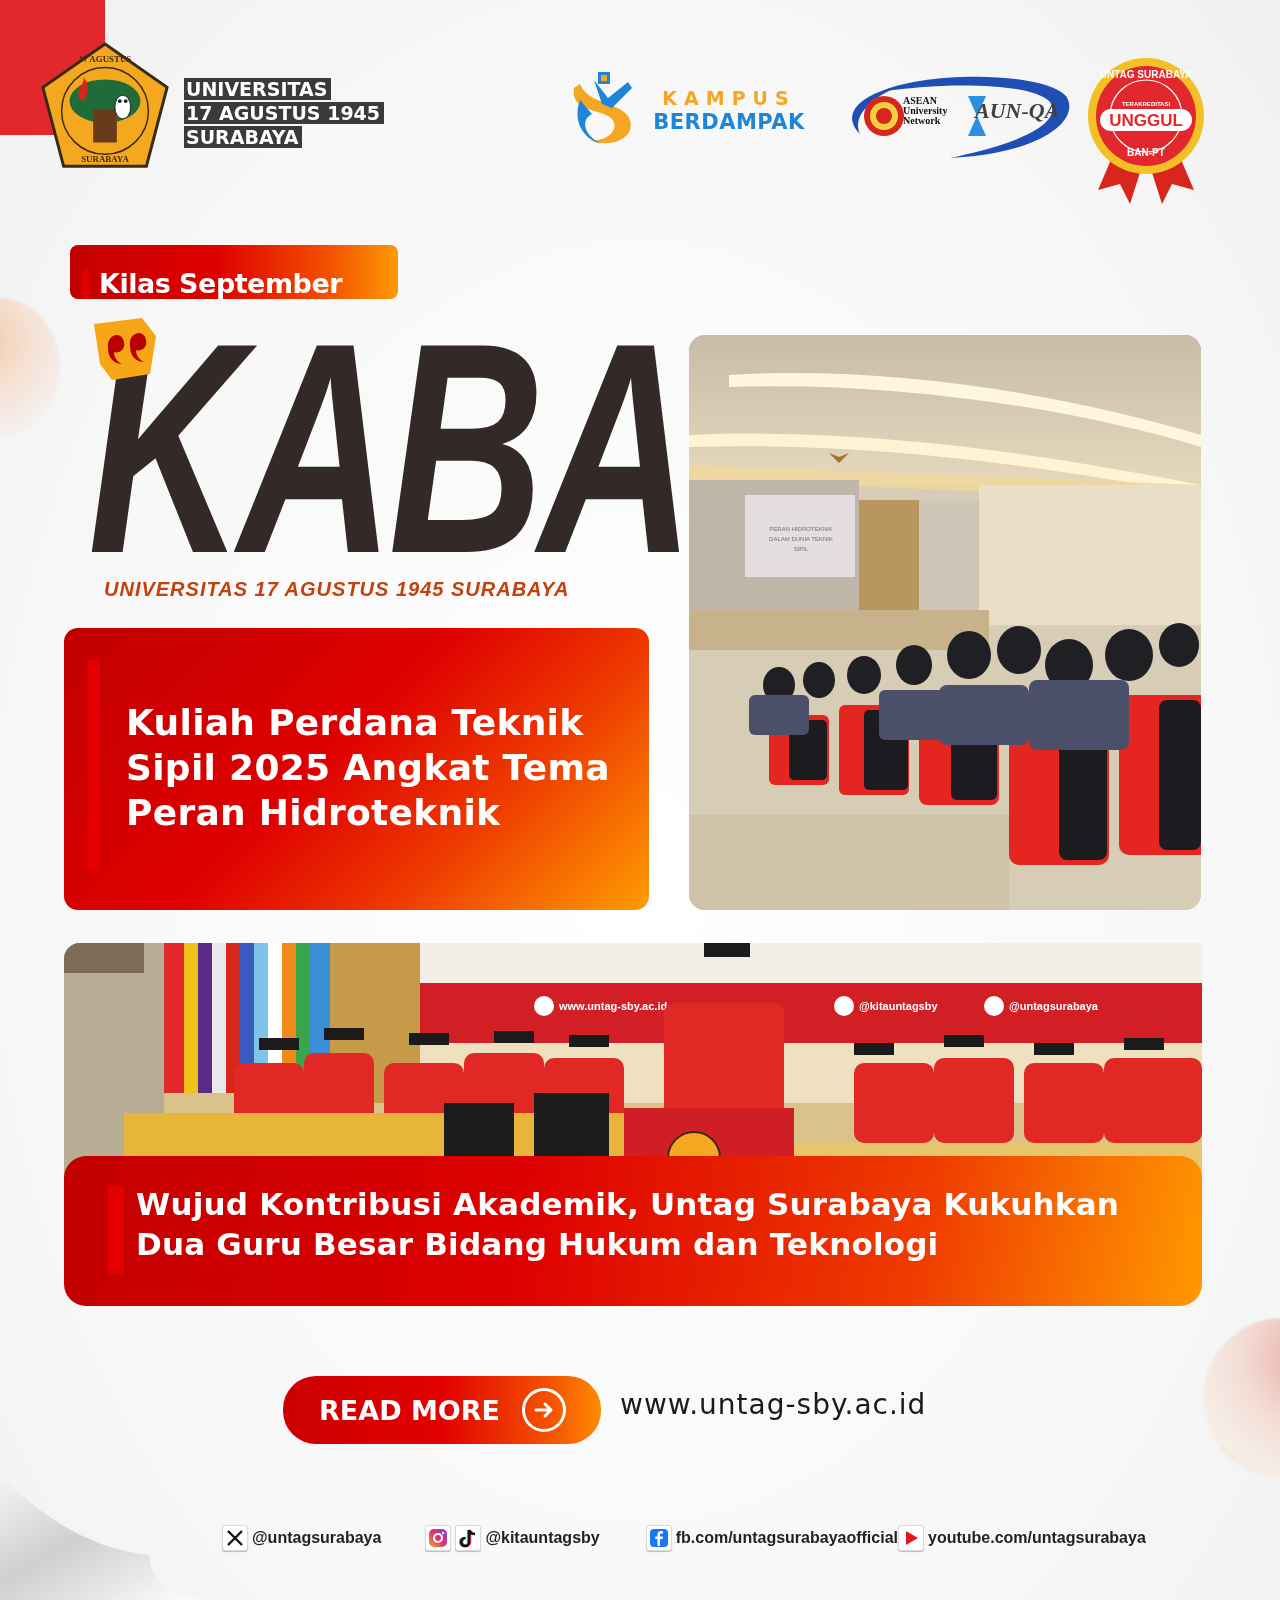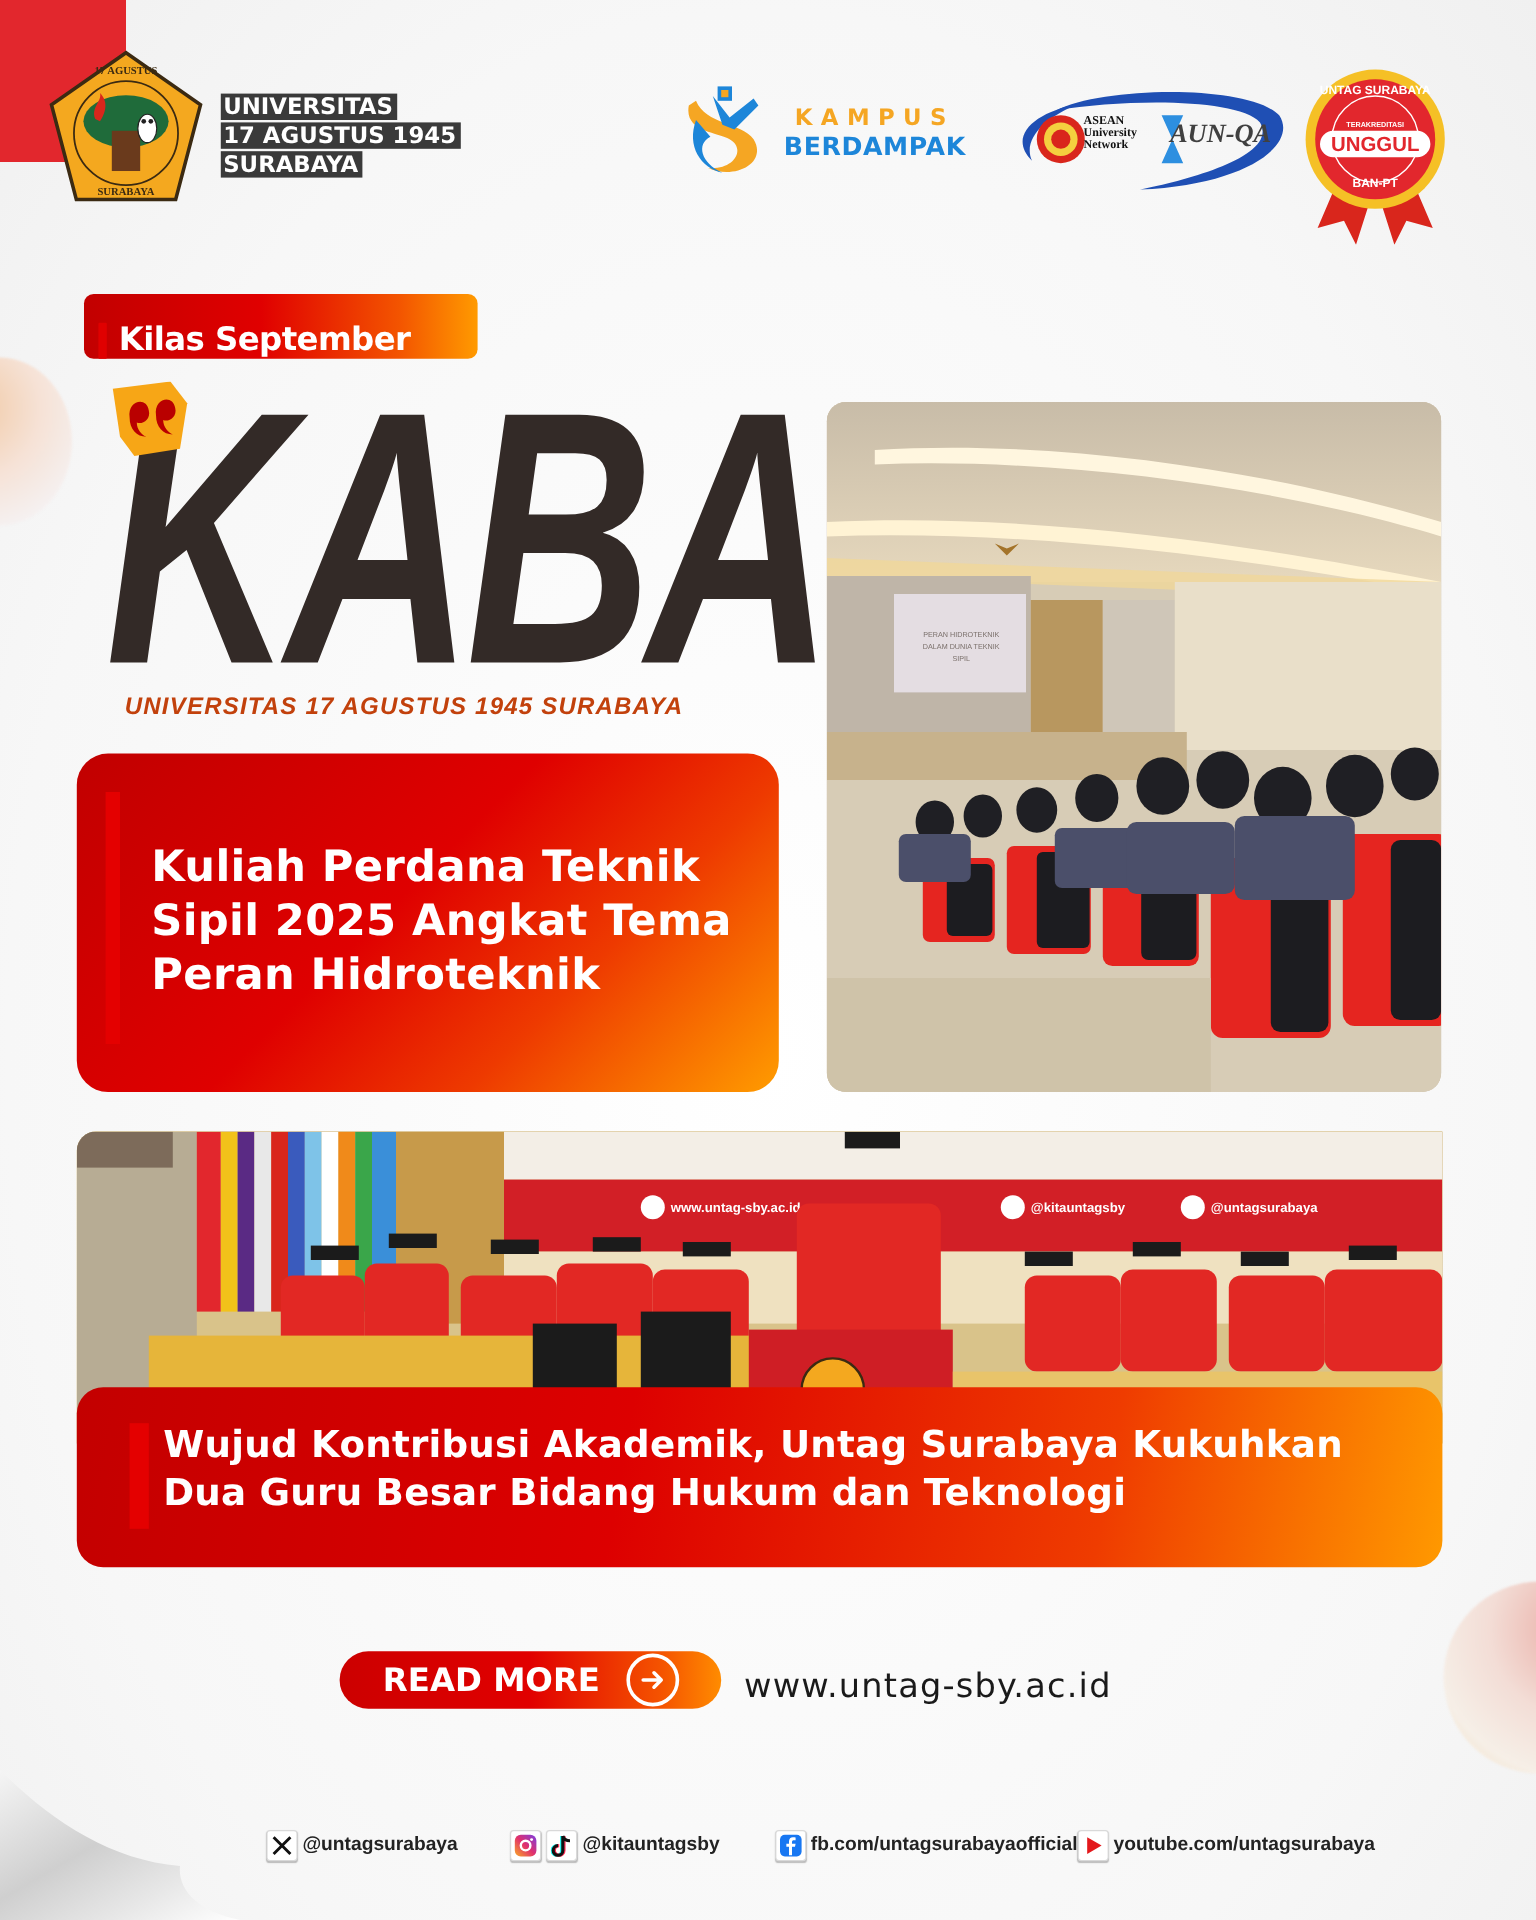--- a/index.html
+++ b/index.html
@@ -98,21 +98,21 @@
   }
   .kabar-subtitle {
     position: absolute; left: 104px; top: 578px;
     font-family: "Liberation Sans", sans-serif; font-weight: bold; font-style: italic;
     font-size: 20px; letter-spacing: 1px; color: #c2410c;
   }
 
   
   .story-card-1 {
     position: absolute; left: 64px; top: 628px; width: 585px; height: 282px;
-    border-radius: 26px;
+    border-radius: 14px;
     background: linear-gradient(135deg, #c10000 0%, #df0000 45%, #ee3a00 70%, #ff9c00 100%);
   }
   .story-card-1 .accent {
     position: absolute; left: 24px; top: 32px; width: 12px; height: 210px; background: #e40000;
   }
   .story-card-1 .headline {
     position: absolute; left: 62px; top: 72px; width: 510px;
     color: #fff; font-family: "DejaVu Sans", sans-serif; font-weight: bold;
     font-size: 36px; line-height: 45px; letter-spacing: 0.3px;
   }
@@ -135,21 +135,21 @@
     position: absolute; left: 44px; top: 30px; width: 16px; height: 88px; background: #e40000;
   }
   .story-card-2 .headline {
     position: absolute; left: 72px; top: 28px; width: 1060px;
     color: #fff; font-family: "DejaVu Sans", sans-serif; font-weight: bold;
     font-size: 31px; line-height: 40px; letter-spacing: 0.2px;
   }
 
   
   .read-more {
-    position: absolute; left: 283px; top: 1376px; width: 318px; height: 48px;
+    position: absolute; left: 283px; top: 1376px; width: 318px; height: 68px;
     border-radius: 33px;
     background: linear-gradient(90deg, #cc0000 0%, #e10000 50%, #f55500 85%, #ff8c00 100%);
     display: flex; align-items: center; cursor: pointer;
   }
   .read-more .label {
     margin-left: 36px; color: #fff; font-family: "DejaVu Sans", sans-serif; font-weight: bold; font-size: 27px;
   }
   .read-more .arrow {
     margin-left: 22px; width: 44px; height: 44px; border: 3px solid #fff; border-radius: 50%;
     display: flex; align-items: center; justify-content: center;

